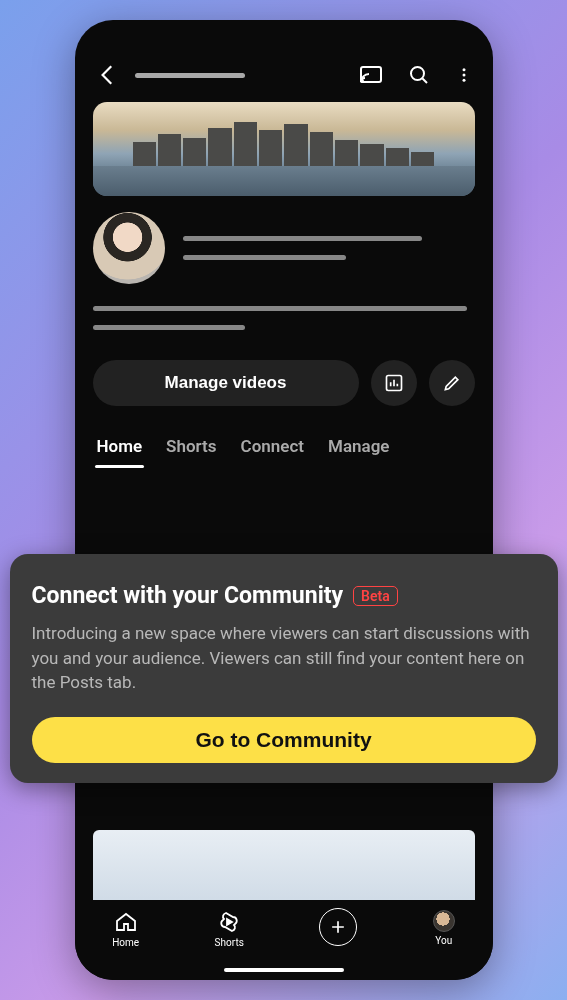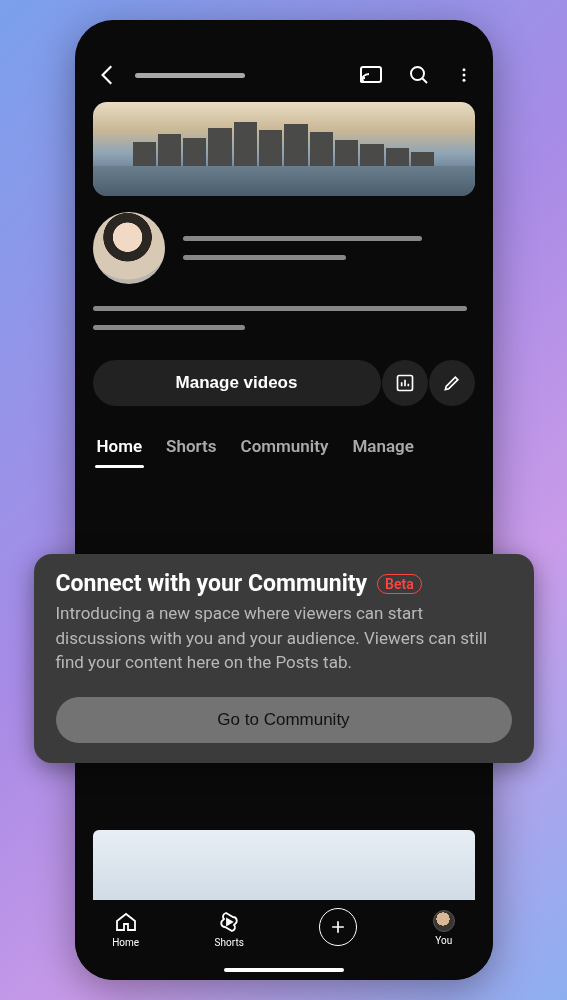--- a/index.html
+++ b/index.html
@@ -29,43 +29,43 @@
   .water { position:absolute; bottom:0; left:0; right:0; height:30px; background:linear-gradient(180deg,#6a7e8e,#4b5d6c); }
   .profile-row { display:flex; gap:18px; margin-top:16px; }
   .avatar { width:72px; height:72px; border-radius:50%; background: radial-gradient(circle at 48% 35%, #f1d9c6 0 24%, #2a2622 25% 40%, #d8c9b5 41% 70%, #b9b5b0 71% 100%); flex-shrink:0; }
   .prof-lines { flex:1; display:flex; flex-direction:column; justify-content:center; gap:14px; }
   .skel { height:5px; background:#878787; border-radius:3px; }
   .skel.s1 { width: 82%; }
   .skel.s2 { width: 56%; }
   .desc-lines { margin-top:22px; display:flex; flex-direction:column; gap:14px; }
   .skel.d1 { width: 98%; }
   .skel.d2 { width: 40%; }
-  .actions { display:flex; gap:1px; margin-top:30px; align-items:flex-start; }
+  .actions { display:flex; gap:12px; margin-top:30px; align-items:flex-start; }
   .manage-btn {
     flex:1; background:#222; color:#fff; border:none; border-radius:26px; height:46px;
     font-size:17px; font-weight:600;
   }
   .circ-btn { width:46px; height:46px; border-radius:50%; background:#222; border:none; color:#fff; display:flex; align-items:center; justify-content:center; }
   .tabs { display:flex; gap:0; margin-top:22px; padding-left:2px; }
   .tab { color:#aaa; font-size:17px; font-weight:600; padding:8px 12px 12px; position:relative; white-space:nowrap; }
   .tab:first-child { padding-left:2px; }
   .tab.active { color:#fff; }
   .tab.active::after { content:""; position:absolute; left:0; right:10px; bottom:0; height:3px; background:#fff; border-radius:2px; }
   
   .card-outer {
-    position:absolute; top:554px; left:50%; transform:translateX(-50%); width:500px;
-    background:#3b3b3b; border-radius:18px; padding:16px 22px 20px; box-shadow:0 6px 24px rgba(0,0,0,.4);
+    position:absolute; top:554px; left:50%; transform:translateX(-50%); width:548px;
+    background:#3b3b3b; border-radius:18px; padding:28px 22px 20px; box-shadow:0 6px 24px rgba(0,0,0,.4);
   }
   .card-title-row { display:flex; align-items:center; gap:10px; }
   .card-title { color:#fff; font-size:23px; font-weight:700; }
-  .beta { border:1.5px solid #ff4343; color:#ff4343; border-radius:10px; padding:1px 7px; font-size:14px; font-weight:600; }
-  .card-desc { color:#b8b8b8; font-size:17px; line-height:1.45; margin-top:4px; }
+  .beta { border:1.5px solid #ff4343; color:#ff4343; border-radius:5px; padding:1px 7px; font-size:14px; font-weight:600; }
+  .card-desc { color:#b8b8b8; font-size:17px; line-height:1.45; margin-top:12px; }
   .card-btn {
-    margin-top:22px; width:100%; height:46px; border:none; border-radius:24px; background:#737373;
-    color:#111; font-size:17px; font-weight:400;
+    margin-top:22px; width:100%; height:46px; border:none; border-radius:24px; background:#fde047;
+    color:#111; font-size:21px; font-weight:700;
   }
   .video-preview {
     position:absolute; top:810px; left:18px; right:18px; height:80px; border-radius:6px;
     background:linear-gradient(180deg,#e8eef4 0%, #cdd9e5 100%);
   }
   .bottom-nav {
     position:absolute; bottom:0; left:0; right:0; height:80px; background:#0a0a0a;
     display:flex; justify-content:space-around; align-items:flex-start; padding-top:10px;
   }
   .nav-item { display:flex; flex-direction:column; align-items:center; gap:3px; color:#fff; font-size:10px; }
@@ -144,21 +144,21 @@
       <button class="circ-btn">
         <svg width="20" height="20" viewBox="0 0 24 24" fill="none" stroke="currentColor" stroke-width="2">
             <path d="M4 20 L5 16 L16 5 L19 8 L8 19 Z"></path>
           </svg>
       </button>
     </div>
 
     <div class="tabs">
       <div class="tab active">Home</div>
       <div class="tab">Shorts</div>
-      <div class="tab">Community</div>
+      <div class="tab">Connect</div>
       <div class="tab">Manage</div>
     </div>
   </div>
 
   <div class="video-preview"></div>
 
   <div class="bottom-nav">
     <div class="nav-item">
       <svg class="nav-ico" viewBox="0 0 24 24" fill="none" stroke="currentColor" stroke-width="1.8">
           <path d="M3 11 L12 4 L21 11 V20 H14 V14 H10 V20 H3 Z"></path>

